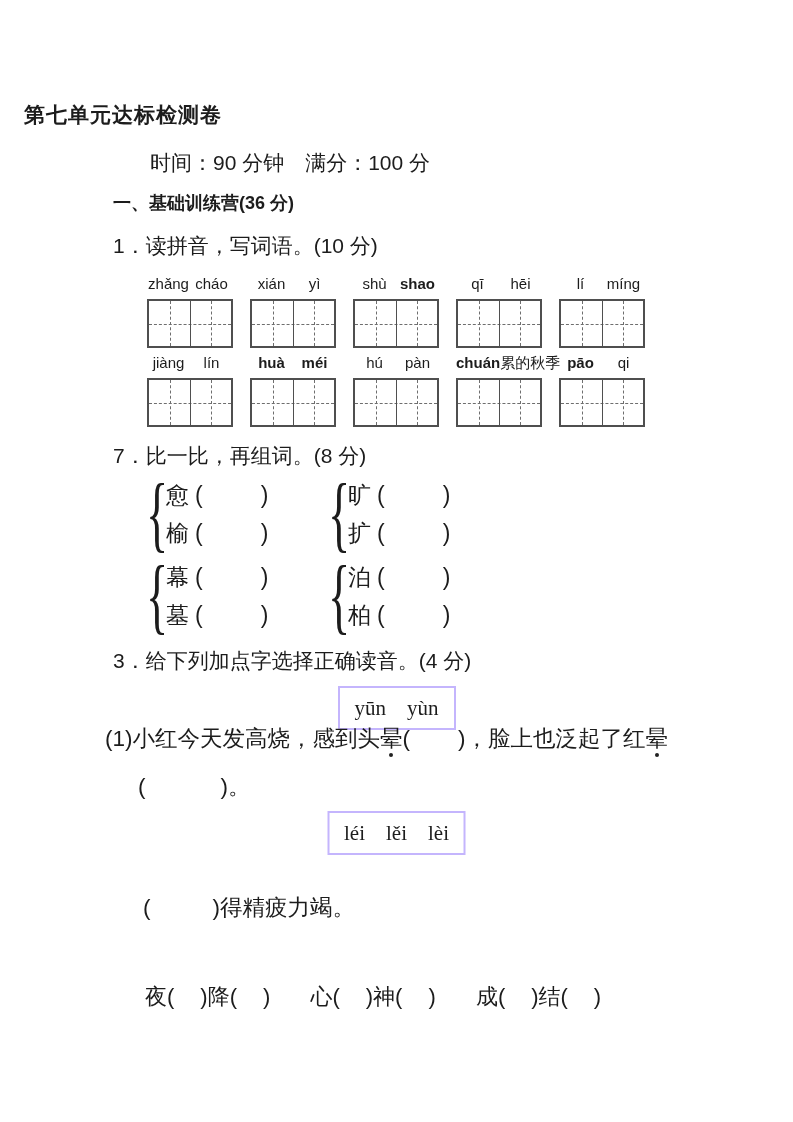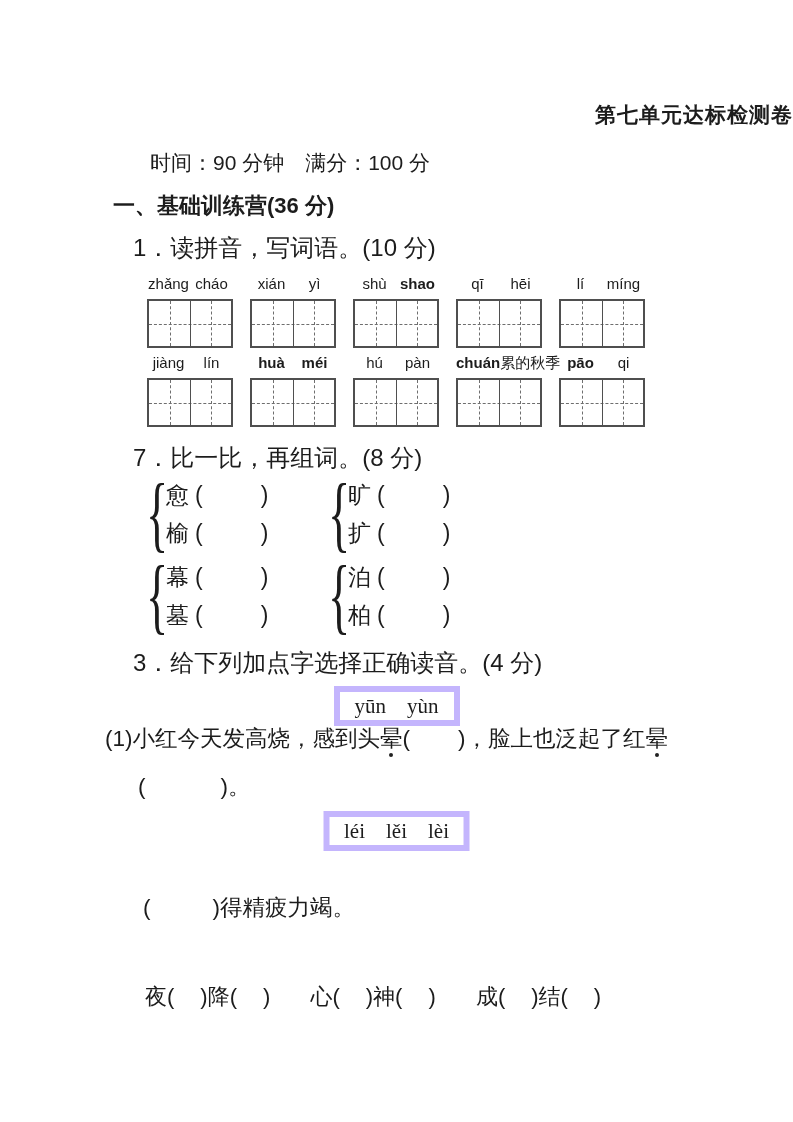--- a/index.html
+++ b/index.html
@@ -8,27 +8,28 @@
     width:793px;height:1122px;
     margin:0 auto;
     background:#ffffff;
     color:#1c1c1c;
     font-family:"Liberation Sans","DejaVu Sans",sans-serif;
     overflow:hidden;
   }
   .abs{position:absolute;}
   .title{
     left:0;right:0;top:101px;
-    text-align:right;
+    text-align:left;
     font-size:21px;font-weight:bold;
     letter-spacing:1px;
+    padding-left:24px;
   }
   .meta{left:150px;top:149px;font-size:21px;}
-  .sec-heading{left:113px;top:191px;font-size:22px;font-weight:bold;}
-  .q-heading{font-size:24px;margin-left:20px;}
+  .sec-heading{left:113px;top:191px;font-size:18px;font-weight:bold;}
+  .q-heading{font-size:21px;}
   .q1h{left:113px;top:232px;}
   .q2h{left:113px;top:442px;}
   .q3h{left:113px;top:647px;}
   .q4h{left:113px;top:940px;}
 
   
   .grid-unit{position:absolute;width:86px;}
   .pyline{display:flex;height:20px;font-size:15px;line-height:20px;}
   .pyline span{flex:1;text-align:center;white-space:nowrap;}
   .pyline .b{font-weight:bold;}
@@ -58,22 +59,22 @@
   .pair-row .hz{margin-right:6px;}
 
   
   .blank{display:inline-block;height:4px;}
   .w26{width:26px;} .w48{width:48px;} .w58{width:58px;}
   .w62{width:62px;} .w75{width:75px;} .w90{width:90px;}
 
   
   .pybox{
     left:50%;transform:translateX(-50%);
-    border:6px solid #c4b5fd;
-    padding:2px 15px;
+    border:2px solid #c4b5fd;
+    padding:8px 15px;
     font-family:"Liberation Serif","DejaVu Serif",serif;
     font-size:21px;line-height:24px;
     white-space:nowrap;
   }
   .pybox1{top:686px;}
   .pybox2{top:811px;}
 
   
   .sent{font-size:22.5px;line-height:29px;white-space:nowrap;}
   .s1{left:105px;top:724px;}

